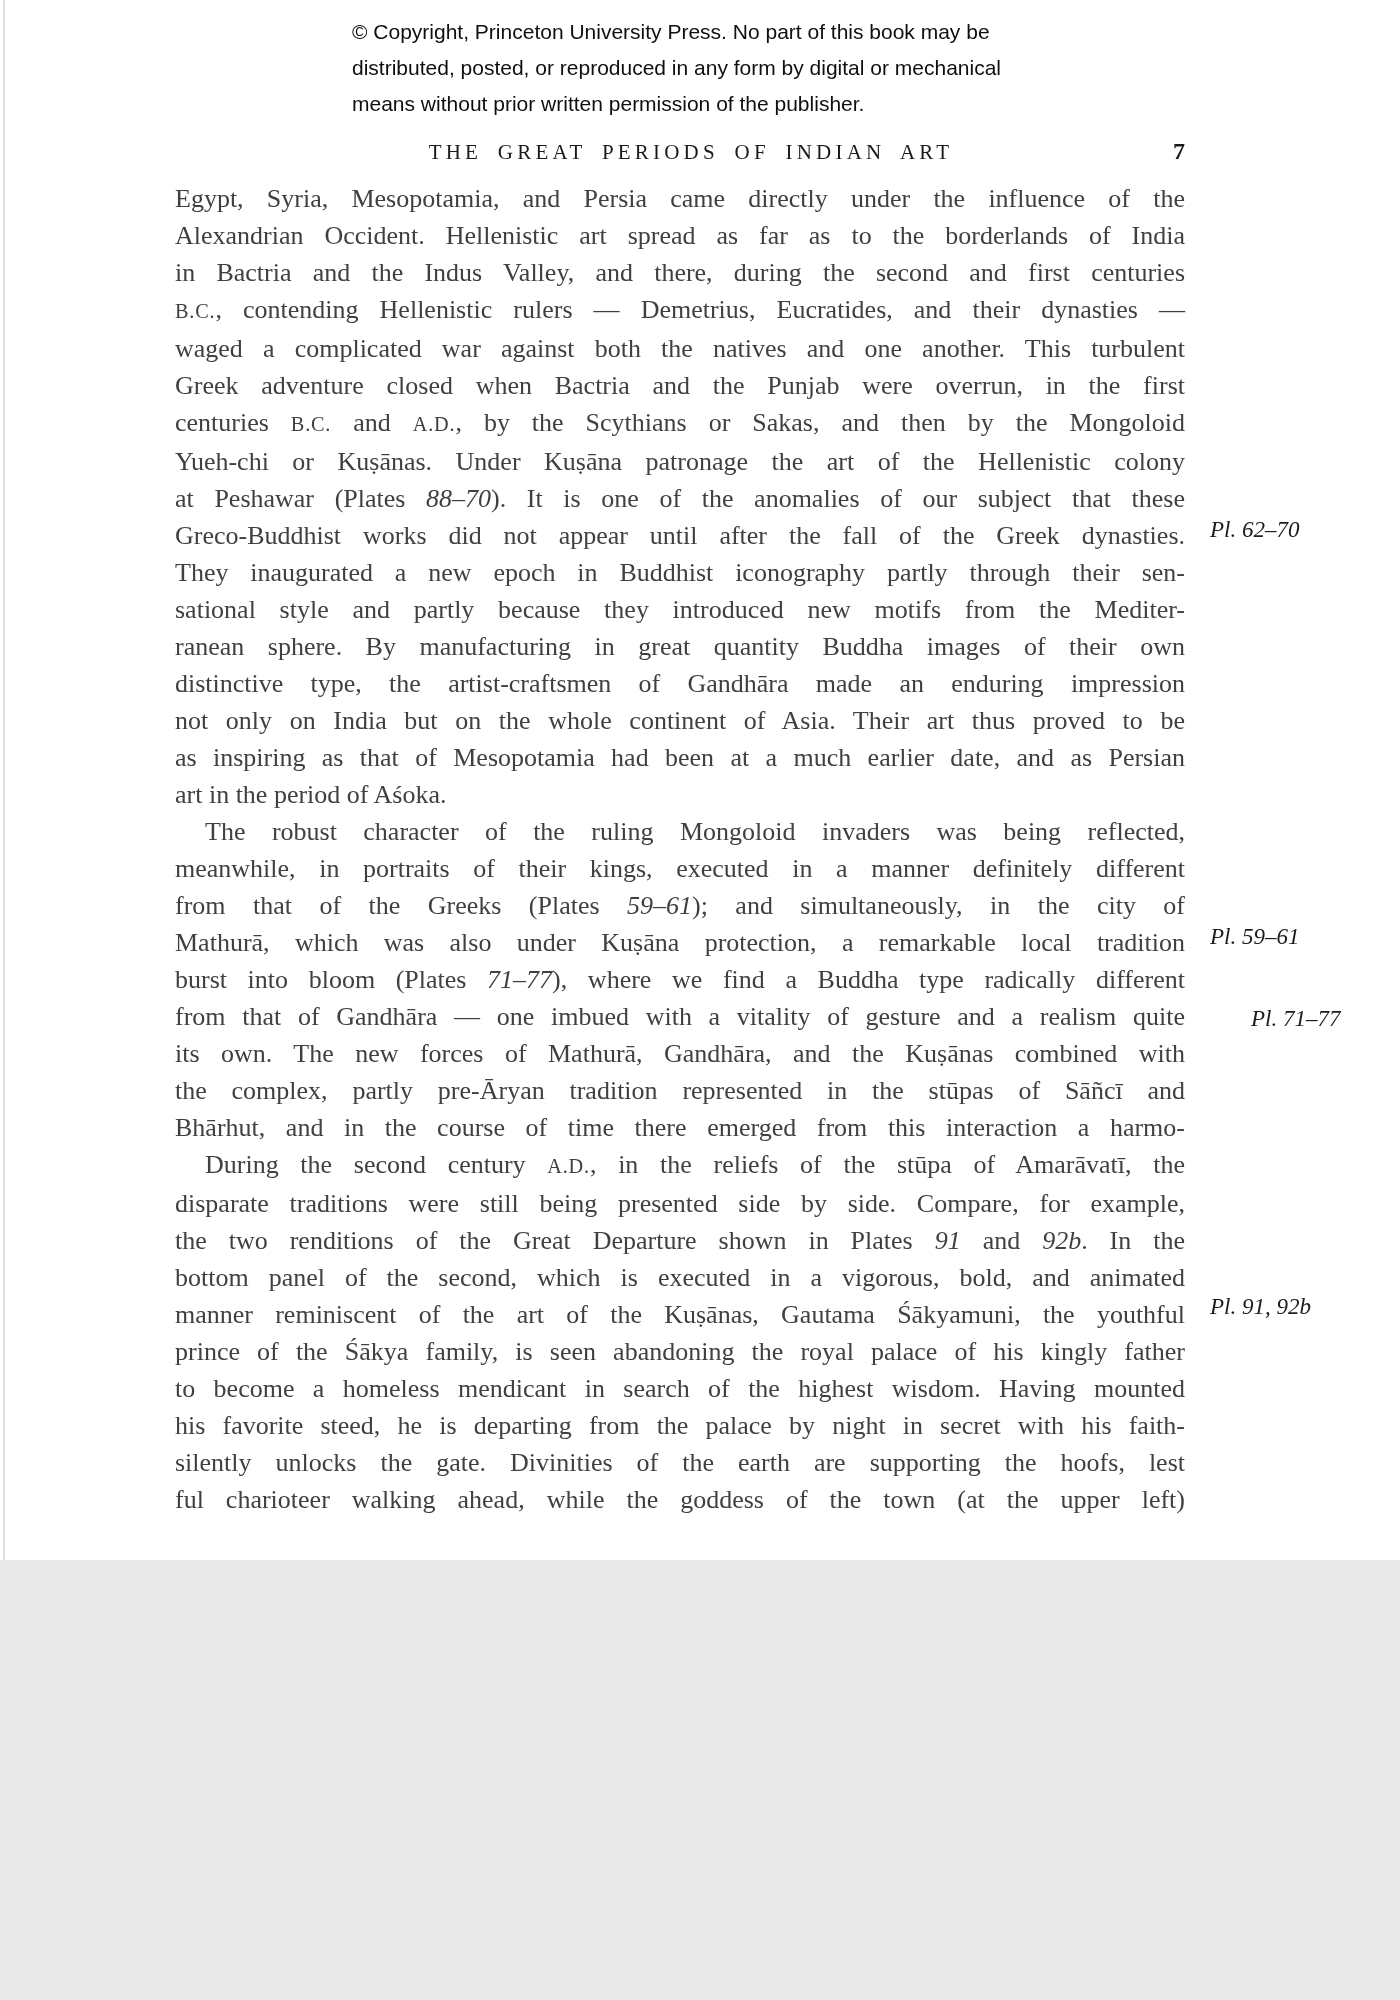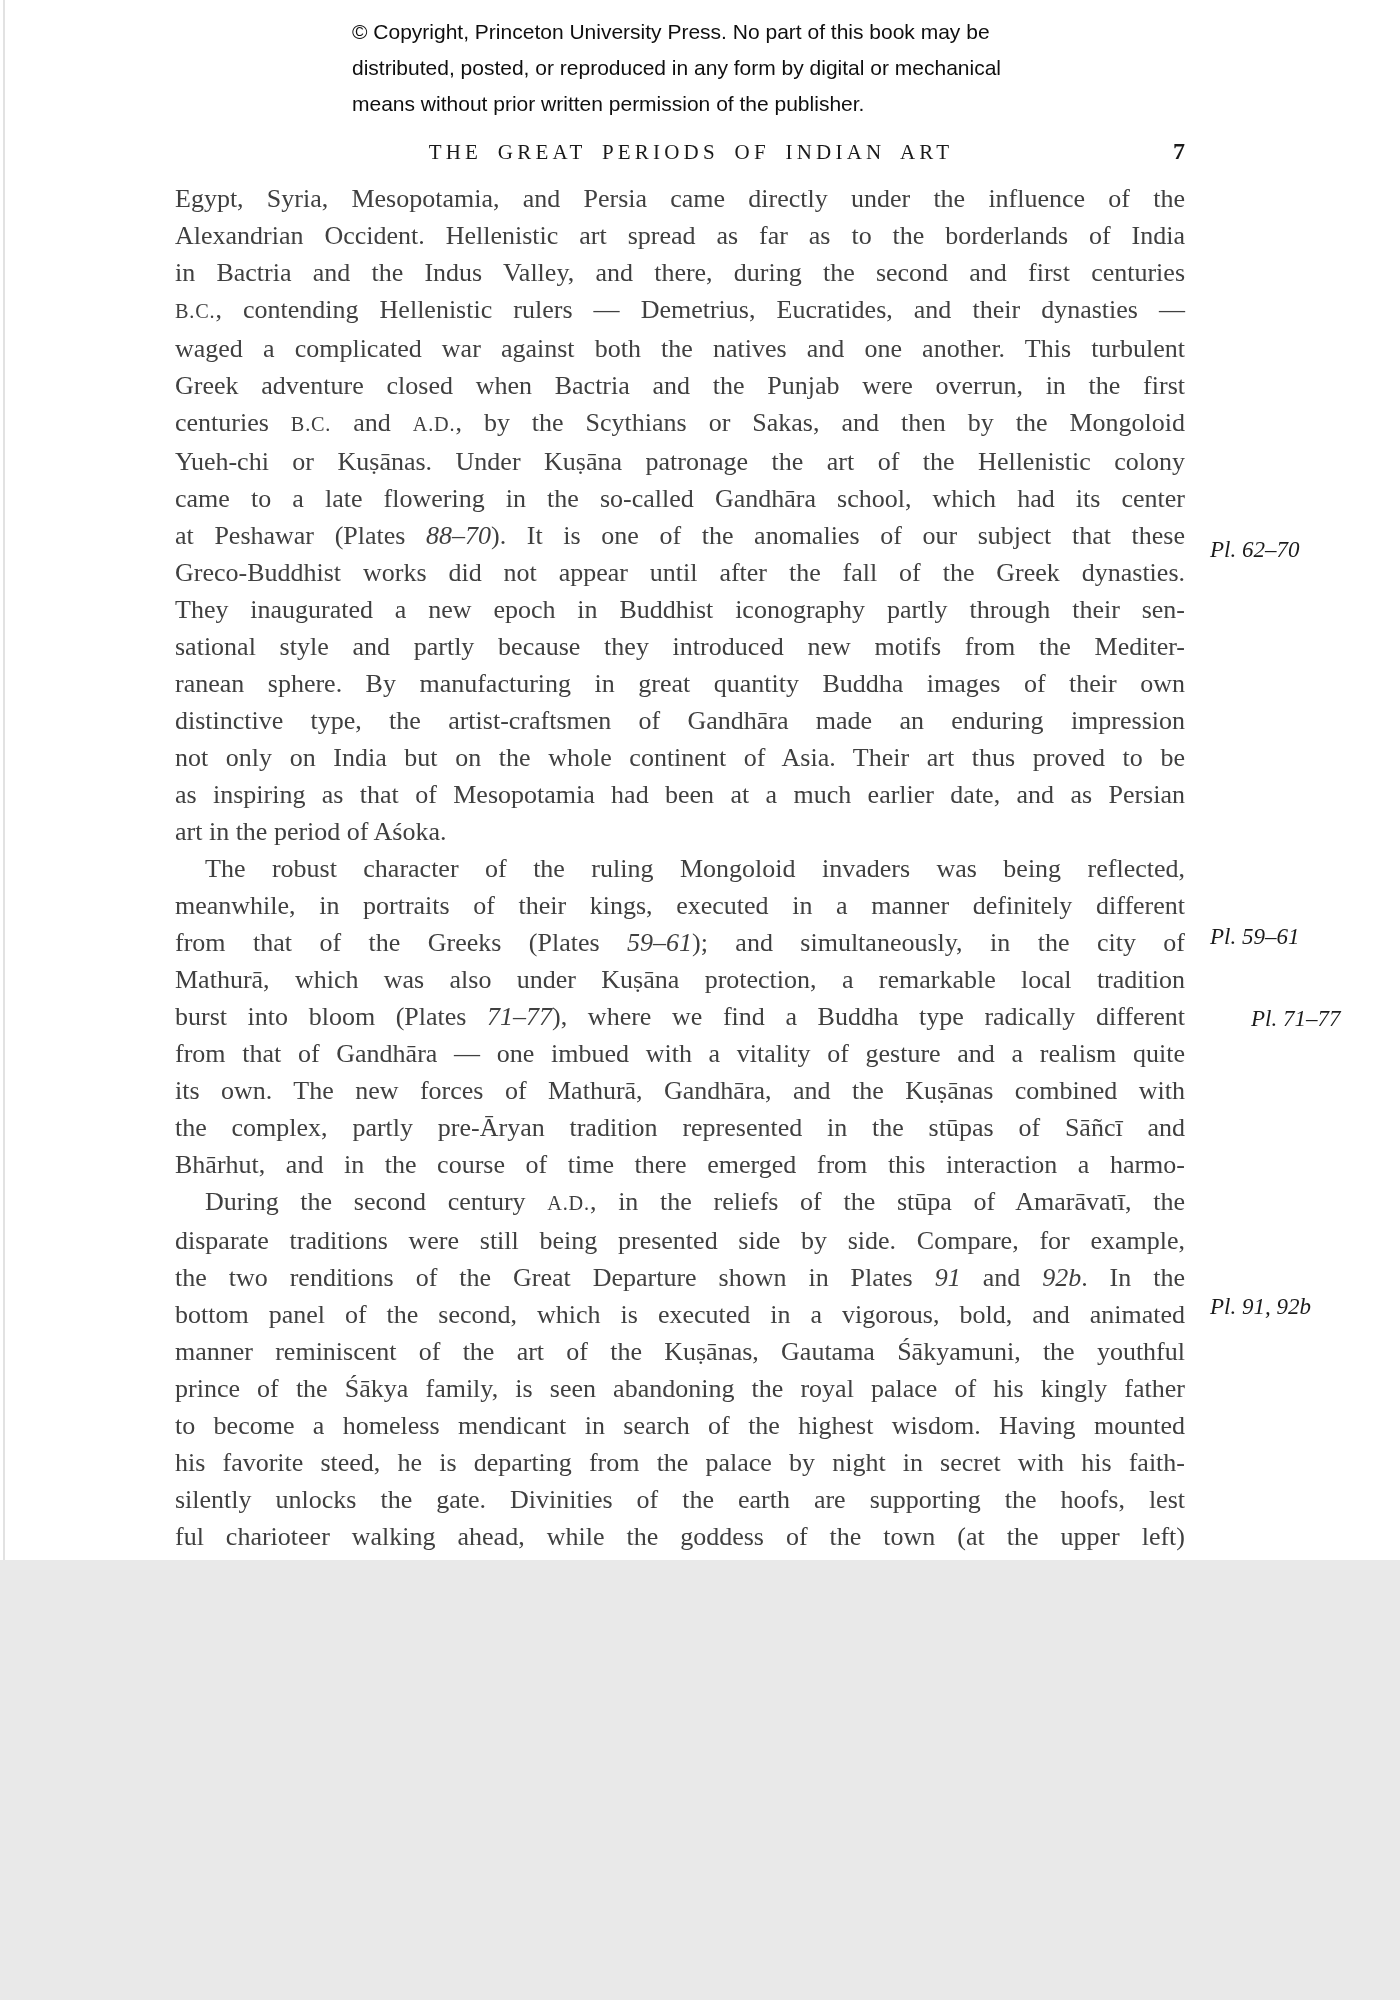--- a/index.html
+++ b/index.html
@@ -76,21 +76,20 @@
 
   <div class="body-column" id="body-column">
       <div class="body-line"><span>Egypt, Syria, Mesopotamia, and Persia came directly under the influence of the</span></div>
       <div class="body-line"><span>Alexandrian Occident. Hellenistic art spread as far as to the borderlands of India</span></div>
       <div class="body-line"><span>in Bactria and the Indus Valley, and there, during the second and first centuries</span></div>
       <div class="body-line"><span class="sc">B.C.</span><span>, contending Hellenistic rulers — Demetrius, Eucratides, and their dynasties —</span></div>
       <div class="body-line"><span>waged a complicated war against both the natives and one another. This turbulent</span></div>
       <div class="body-line"><span>Greek adventure closed when Bactria and the Punjab were overrun, in the first</span></div>
       <div class="body-line"><span>centuries </span><span class="sc">B.C.</span><span> and </span><span class="sc">A.D.</span><span>, by the Scythians or Sakas, and then by the Mongoloid</span></div>
       <div class="body-line"><span>Yueh-chi or Kuṣānas. Under Kuṣāna patronage the art of the Hellenistic colony</span></div>
-      <div class="body-line"><span>came to a late flowering in the so-called Gandhāra school, which had its center</span></div>
       <div class="body-line"><span>at Peshawar (Plates </span><span class="it">88–70</span><span>). It is one of the anomalies of our subject that these</span></div>
       <div class="body-line"><span>Greco-Buddhist works did not appear until after the fall of the Greek dynasties.</span></div>
       <div class="body-line"><span>They inaugurated a new epoch in Buddhist iconography partly through their sen-</span></div>
       <div class="body-line"><span>sational style and partly because they introduced new motifs from the Mediter-</span></div>
       <div class="body-line"><span>ranean sphere. By manufacturing in great quantity Buddha images of their own</span></div>
       <div class="body-line"><span>distinctive type, the artist-craftsmen of Gandhāra made an enduring impression</span></div>
       <div class="body-line"><span>not only on India but on the whole continent of Asia. Their art thus proved to be</span></div>
       <div class="body-line"><span>as inspiring as that of Mesopotamia had been at a much earlier date, and as Persian</span></div>
       <div class="body-line par-end"><span>art in the period of Aśoka.</span></div>
       <div class="body-line indent"><span>The robust character of the ruling Mongoloid invaders was being reflected,</span></div>
@@ -107,20 +106,20 @@
       <div class="body-line"><span>the two renditions of the Great Departure shown in Plates </span><span class="it">91</span><span> and </span><span class="it">92b</span><span>. In the</span></div>
       <div class="body-line"><span>bottom panel of the second, which is executed in a vigorous, bold, and animated</span></div>
       <div class="body-line"><span>manner reminiscent of the art of the Kuṣānas, Gautama Śākyamuni, the youthful</span></div>
       <div class="body-line"><span>prince of the Śākya family, is seen abandoning the royal palace of his kingly father</span></div>
       <div class="body-line"><span>to become a homeless mendicant in search of the highest wisdom. Having mounted</span></div>
       <div class="body-line"><span>his favorite steed, he is departing from the palace by night in secret with his faith-</span></div>
       <div class="body-line"><span>silently unlocks the gate. Divinities of the earth are supporting the hoofs, lest</span></div>
       <div class="body-line"><span>ful charioteer walking ahead, while the goddess of the town (at the upper left)</span></div>
     </div>
   <div class="margin-notes" id="margin-notes">
-      <div class="margin-note" style="top: 333px; margin-top: 20px;">Pl. 62–70</div>
+      <div class="margin-note" style="top: 333px;">Pl. 62–70</div>
       <div class="margin-note" style="top: 740px;">Pl. 59–61</div>
       <div class="margin-note" style="top: 822px; margin-left: 41px;">Pl. 71–77</div>
       <div class="margin-note" style="top: 1110px;">Pl. 91, 92b</div>
     </div>
 
   <div class="footer">For general queries, contact info@press.princeton.edu</div>
 </div>
 
 </body></html>

